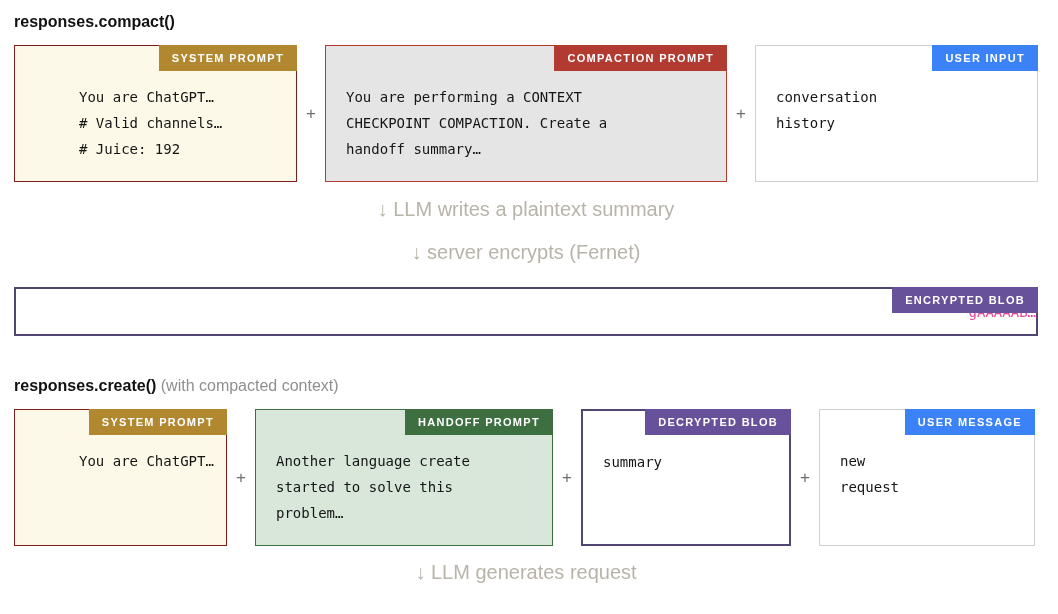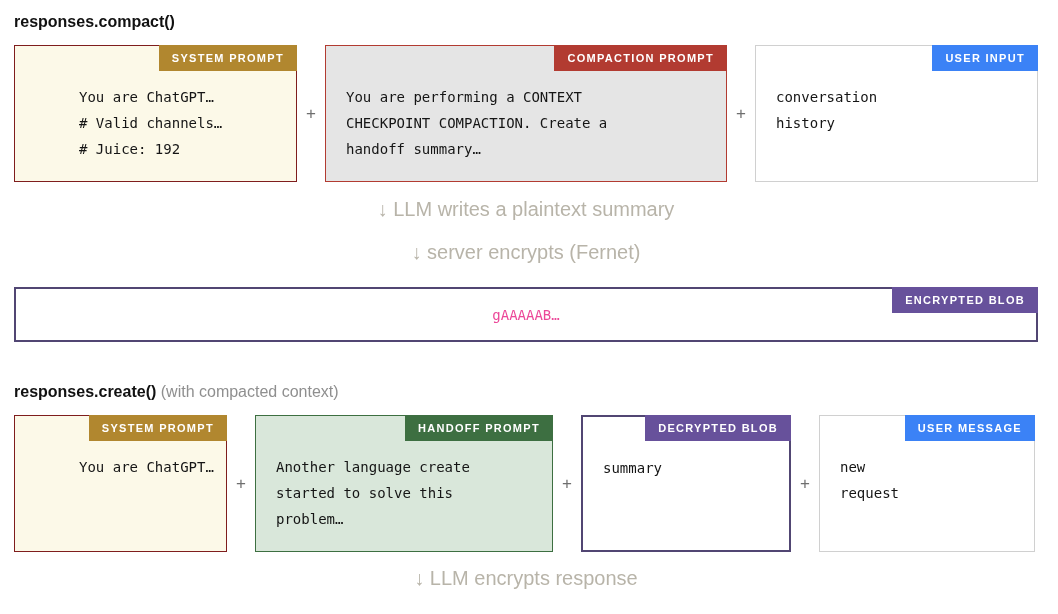--- a/index.html
+++ b/index.html
@@ -55,23 +55,23 @@
   }
 
   .note {
     text-align:center; color:#b8b4a9; font-size:20px; line-height:24px;
   }
   .note-1 { margin-top:15px; }
   .note-2 { margin-top:19px; }
   .note-3 { margin-top:14px; }
 
   .blob-box {
-    position:relative; margin-top:23px; width:1024px; height:55px;
+    position:relative; margin-top:23px; width:1024px; height:49px;
     background:#ffffff; border:2px solid #514673;
-    display:flex; align-items:center; justify-content:center;
+    display:flex; align-items:center; justify-content:flex-end;
   }
   .blob-box .tag { background:#67519b; top:-2px; right:-2px; }
   .blob-content {
     font-family:"DejaVu Sans Mono", monospace; font-size:14px; color:#ec4899;
   }
 
   .title-2 { margin-top:40px; }
 </style>
 </head>
 <body>
@@ -149,15 +149,15 @@
     <div class="plus">+</div>
     <div class="box theme-plain w216">
       <div class="tag">USER MESSAGE</div>
       <div class="content">
         <div>new</div>
         <div>request</div>
       </div>
     </div>
   </div>
 
-  <div class="note note-3">↓ LLM encrypts response</div>
+  <div class="note note-3">↓ LLM generates request</div>
 
 </div>
 
 </body></html>

